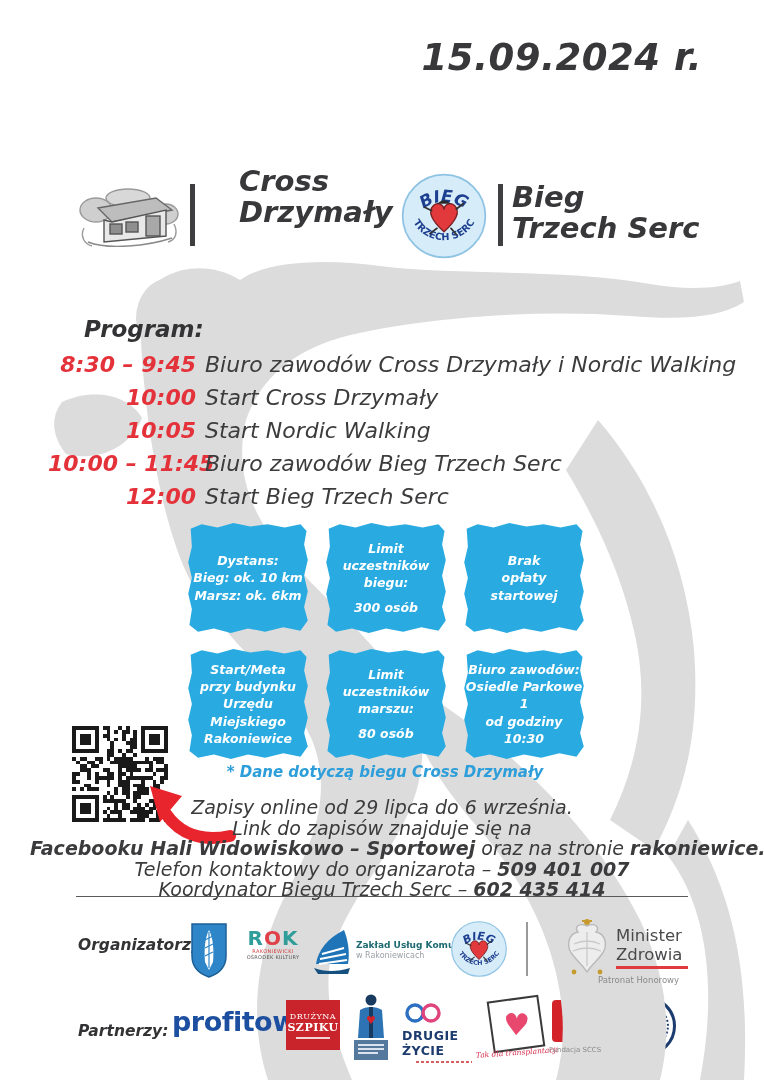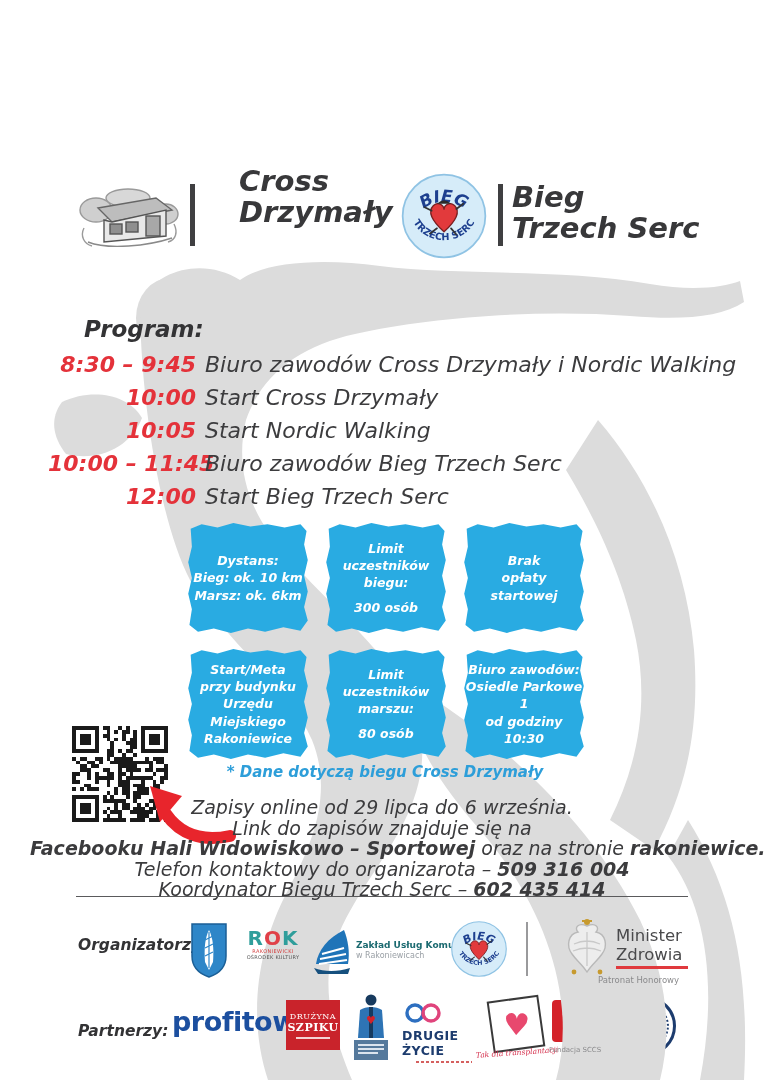--- a/index.html
+++ b/index.html
@@ -96,20 +96,21 @@
     <g fill="#dcdcdc">
       <ellipse cx="170" cy="318" rx="34" ry="40"></ellipse>
       <path d="M140,300 C160,268 205,258 240,280 C265,262 320,258 380,266 C460,276 560,268 650,284 C690,291 722,288 740,281 L744,302 C720,318 680,320 630,316 C540,309 430,317 355,334 C300,346 262,374 246,420 C238,454 242,488 262,522 C300,582 360,622 400,682 C430,728 428,774 404,822 C380,870 340,912 330,962 C324,1002 336,1042 352,1080 L268,1080 C248,1020 256,950 288,890 C316,838 332,790 312,740 C288,684 222,640 190,580 C160,522 140,400 140,300 Z"></path>
       <path d="M62,402 C92,388 128,394 142,418 C130,448 98,462 66,454 C52,436 50,418 62,402 Z"></path>
       <path d="M420,690 C500,740 590,820 640,920 C668,980 672,1032 660,1080 L556,1080 C578,1000 545,905 480,830 C440,784 408,736 412,700 Z"></path>
       <path d="M598,420 C650,480 686,560 694,650 C700,730 686,790 654,850 L610,820 C640,760 648,700 636,640 C622,570 590,510 566,470 Z"></path>
       <path d="M688,820 C732,890 750,970 744,1080 L700,1080 C718,985 706,905 668,856 Z"></path>
     </g>
   </svg>
 
+  <div class="layer date">15.09.2024 r.</div>
 
   <svg class="layer" style="top:180px;left:78px;" width="102" height="74" viewBox="0 0 102 74">
     <g fill="none" stroke="#777" stroke-width="1.4">
       <ellipse cx="18" cy="30" rx="16" ry="12" fill="#cfcfcf" stroke="#9a9a9a"></ellipse>
       <ellipse cx="88" cy="34" rx="12" ry="10" fill="#cfcfcf" stroke="#9a9a9a"></ellipse>
       <ellipse cx="50" cy="18" rx="22" ry="9" fill="#d8d8d8" stroke="#9a9a9a"></ellipse>
       <path d="M20,28 L78,18 L94,30 L34,42 Z" fill="#bdbdbd" stroke="#666"></path>
       <path d="M26,40 L26,62 L88,56 L88,30 L34,42 Z" fill="#e8e8e8" stroke="#555"></path>
       <rect x="32" y="44" width="12" height="10" fill="#8f8f8f" stroke="#555"></rect>
       <rect x="48" y="42" width="12" height="10" fill="#8f8f8f" stroke="#555"></rect>
@@ -454,21 +455,21 @@
     <path d="M84,56 C56,62 34,54 20,34" fill="none" stroke="#e8252c" stroke-width="12" stroke-linecap="round"></path>
     <polygon points="4,6 36,16 14,42" fill="#e8252c"></polygon>
   </svg>
 
   <div class="layer footnote">* Dane dotyczą biegu Cross Drzymały</div>
 
   <div class="layer reg">
     <div>Zapisy online od 29 lipca do 6 września.</div>
     <div>Link do zapisów znajduje się na</div>
     <div><span class="b">Facebooku Hali Widowiskowo – Sportowej</span><span> oraz na stronie </span><span class="b">rakoniewice.pl</span></div>
-    <div><span>Telefon kontaktowy do organizarota – </span><span class="b">509 316 004</span></div>
+    <div><span>Telefon kontaktowy do organizarota – </span><span class="b">509 401 007</span></div>
     <div><span>Koordynator Biegu Trzech Serc – </span><span class="b">602 435 414</span></div>
   </div>
 
   <div class="layer divider"></div>
 
   <div class="layer row-label org-label">Organizatorzy:</div>
 
   <svg class="layer" style="top:922px;left:190px;" width="38" height="56" viewBox="0 0 38 56">
     <path d="M2,2 H36 V34 C36,46 28,52 19,55 C10,52 2,46 2,34 Z" fill="#2e86c8" stroke="#1b5f96" stroke-width="1.5"></path>
     <path d="M19,8 C15,16 14,26 15,40 L19,48 L23,40 C24,26 23,16 19,8 Z" fill="#ffffff"></path>

